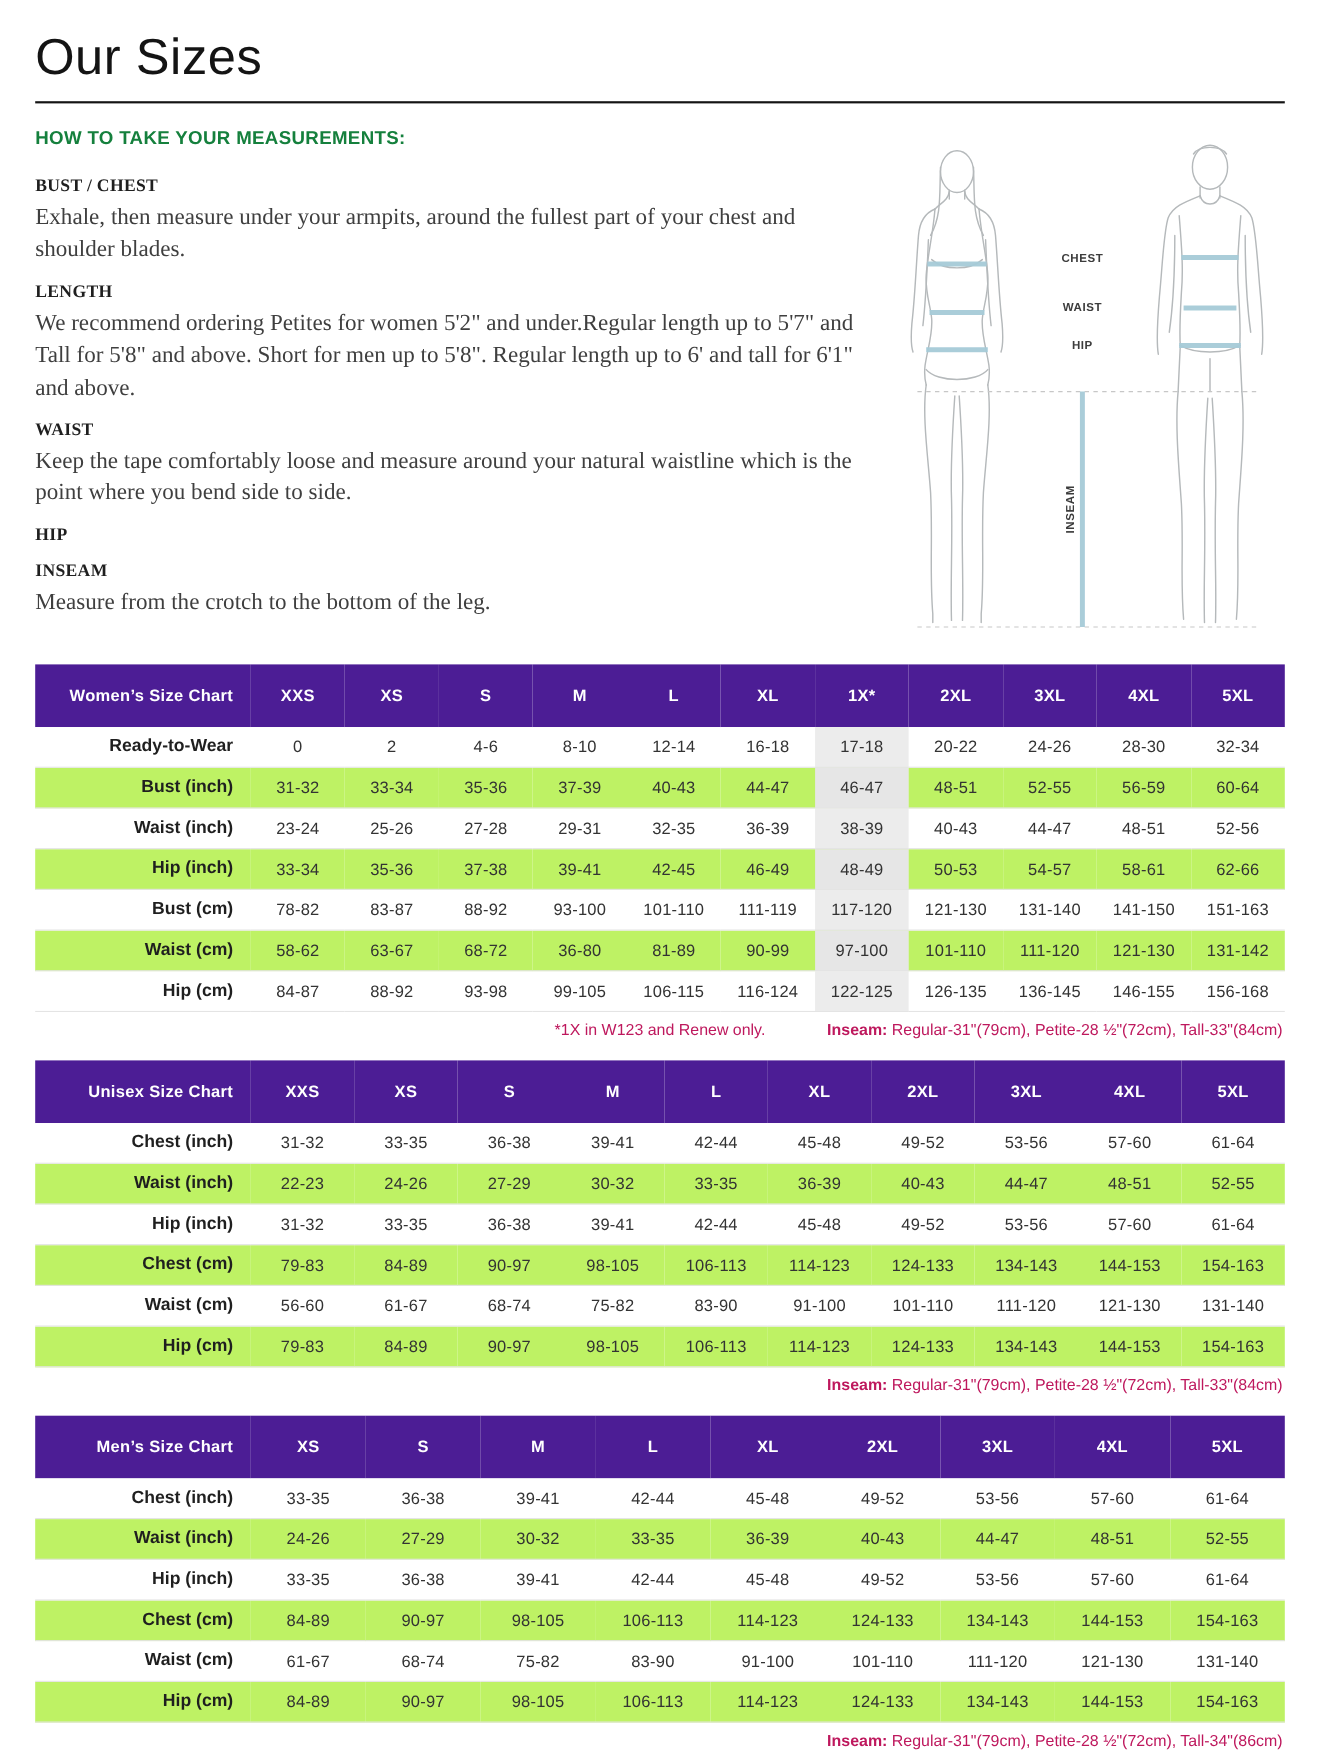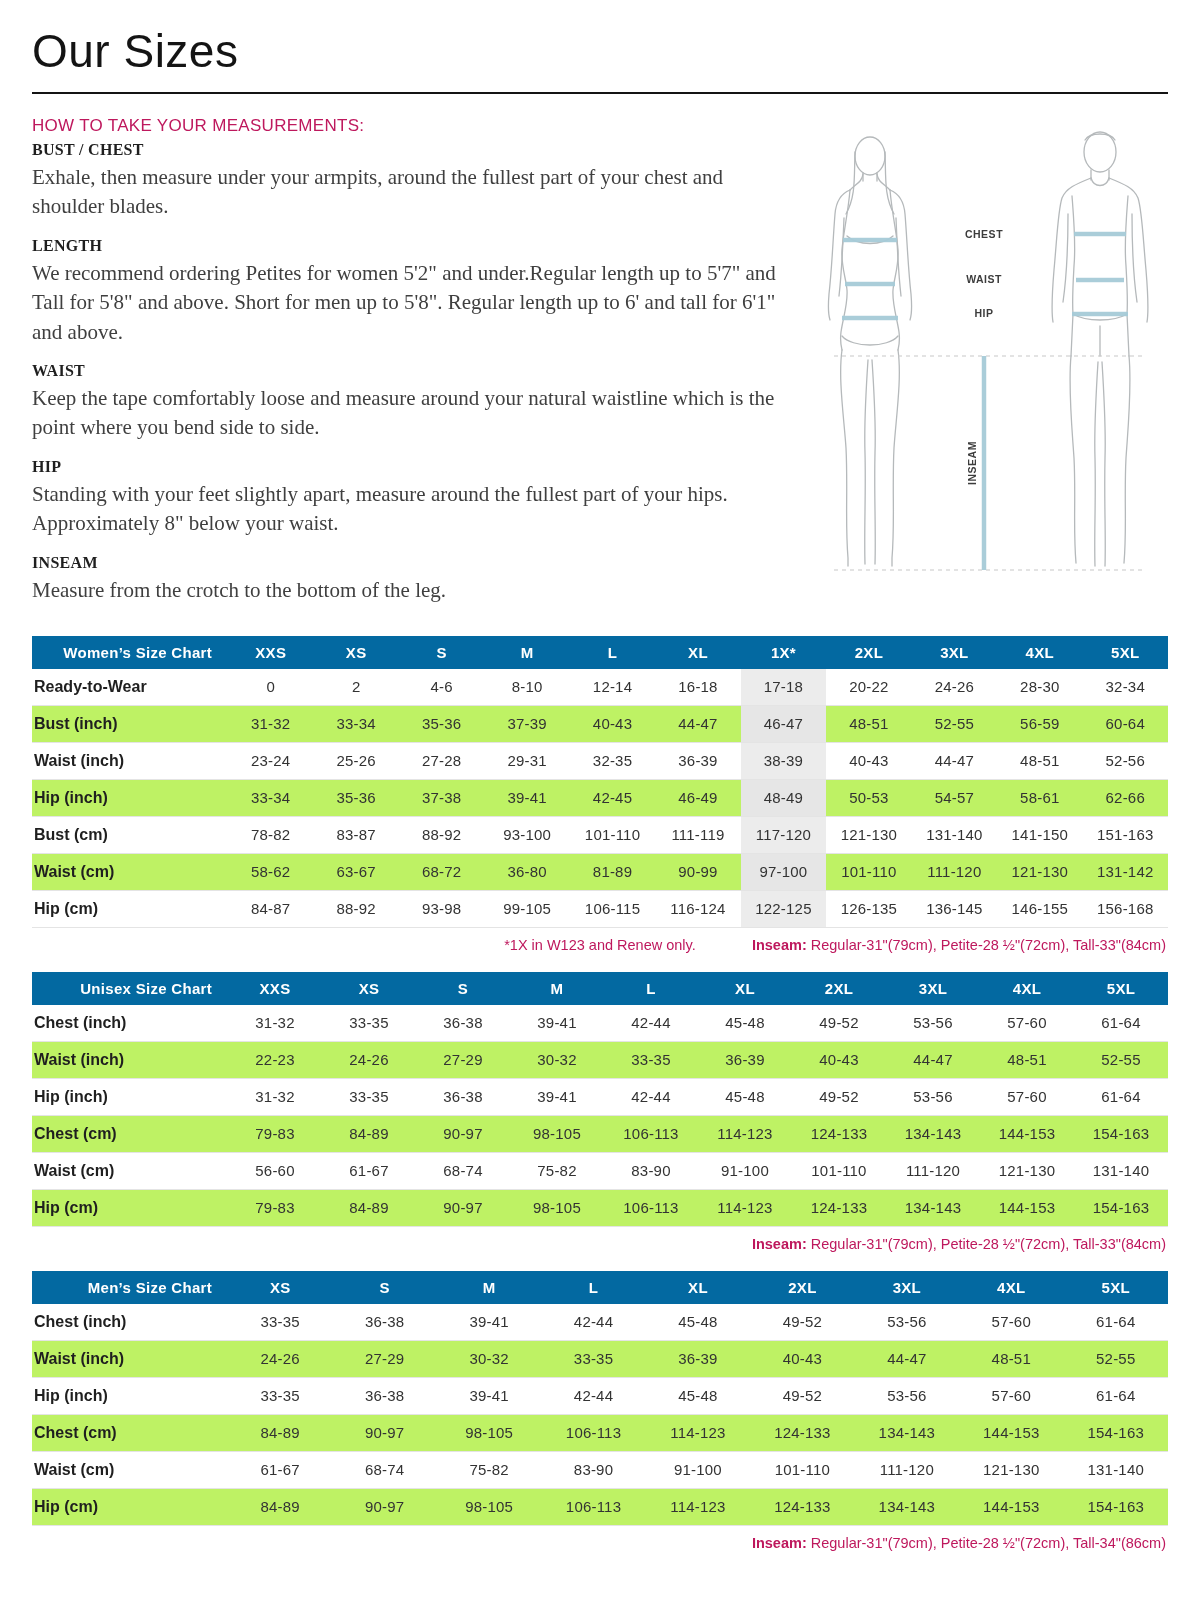--- a/index.html
+++ b/index.html
@@ -13,49 +13,49 @@
 
   
   h1[data-name="page-title"] {
     font-size: 46px; font-weight: 400; color: #141414; letter-spacing: .5px;
   }
   .rule { border: none; border-top: 2px solid #141414; margin: 14px 0 22px 0; }
 
   
   .content { display: flex; gap: 8px; }
   .instructions { width: 748px; flex: none; }
-  .instructions h2 { font-size: 17px; font-weight: 400; color: #be185d; letter-spacing: .3px; margin-bottom: 5px; }
+  .instructions h2 { font-size: 17px; font-weight: 700; color: #15803d; letter-spacing: .3px; margin-bottom: 25px; }
   .section { margin-bottom: 15px; font-family: Liberation Serif, serif; }
   .section h3 { font-size: 16px; font-weight: 700; color: #1f1f1f; letter-spacing: .3px; margin-bottom: 4px; }
   .section p { font-size: 21px; line-height: 1.4; color: #3f3f3f; }
 
   .figure-wrap { flex: 1; display: flex; justify-content: center; padding-top: 2px; text-decoration: underline; }
   .figure-wrap svg { display: block; }
   .body-line { fill: none; stroke: #b5b9bb; stroke-width: 1.3; stroke-linecap: round; }
   .measure { stroke: #a6cbd8; stroke-width: 4.5; opacity: .95; }
   .dashed { stroke: #c7c7c7; stroke-width: 1; stroke-dasharray: 4 4; }
   .fig-label { font-size: 10.5px; font-weight: 700; fill: #3c3c3c; letter-spacing: .5px; }
 
   
   #tables { margin-top: 16px; }
   .table-block { margin-bottom: 2px; }
   table.size-table {
     width: 100%; border-collapse: collapse; table-layout: fixed;
     font-size: 15px;
   }
   .size-table col.label { width: 196px; }
   .size-table thead th {
-    background: #0369a1; color: #ffffff; font-weight: 700;
-    padding: 8px 2px; font-size: 15px; text-align: center; letter-spacing: .3px;
+    background: #4c1d95; color: #ffffff; font-weight: 700;
+    padding: 20px 2px; font-size: 15px; text-align: center; letter-spacing: .3px;
   }
   .size-table thead th.header-label { text-align: right; padding-right: 16px; }
   .size-table tbody tr { border-bottom: 1px solid #e4e4e4; background: #ffffff; }
   .size-table tbody tr.stripe { background: #bef264; }
   .size-table tbody th {
-    text-align: left; padding: 9px 16px 9px 2px; font-weight: 700;
+    text-align: right; padding: 9px 16px 9px 2px; font-weight: 700;
     font-size: 16px; color: #1f1f1f;
   }
   .size-table td { text-align: center; padding: 9px 2px; color: #333333; letter-spacing: .2px; }
   .size-table td.hl { background: #ececec; }
   .size-table tr.stripe td.hl { background: #e6e6e6; }
 
   .footnote { position: relative; height: 22px; margin: 9px 0 13px 0; font-size: 14.5px; color: #be185d; }
   .fn-left { position: absolute; left: 0; right: 0; text-align: center; }
   .fn-right { position: absolute; right: 2px; }
   .fn-right b { font-weight: 700; }
@@ -79,21 +79,20 @@
     <div class="section" data-name="section-length">
       <h3 data-name="section-title">LENGTH</h3>
       <p data-name="section-body">We recommend ordering Petites for women 5'2" and under.Regular length up to 5'7" and Tall for 5'8" and above. Short for men up to 5'8". Regular length up to 6' and tall for 6'1" and above.</p>
     </div>
     <div class="section" data-name="section-waist">
       <h3 data-name="section-title">WAIST</h3>
       <p data-name="section-body">Keep the tape comfortably loose and measure around your natural waistline which is the point where you bend side to side.</p>
     </div>
     <div class="section" data-name="section-hip">
       <h3 data-name="section-title">HIP</h3>
-      <p data-name="section-body">Standing with your feet slightly apart, measure around the fullest part of your hips. Approximately 8" below your waist.</p>
     </div>
     <div class="section" data-name="section-inseam">
       <h3 data-name="section-title">INSEAM</h3>
       <p data-name="section-body">Measure from the crotch to the bottom of the leg.</p>
     </div>
   </div>
 
   <div class="figure-wrap" data-name="measurement-figure">
     <svg width="392" height="470" viewBox="0 0 392 470" data-name="body-measurement-diagram">
 

